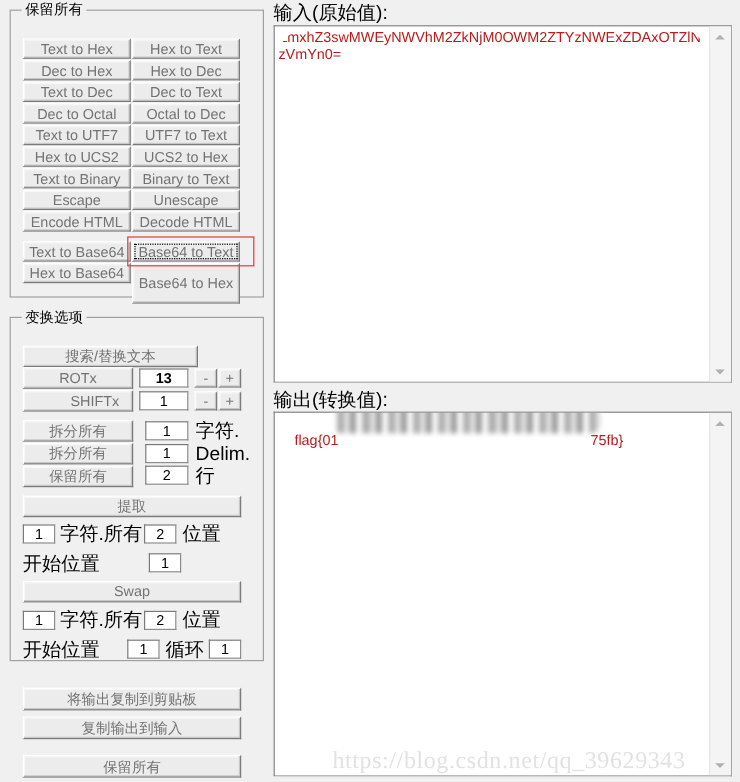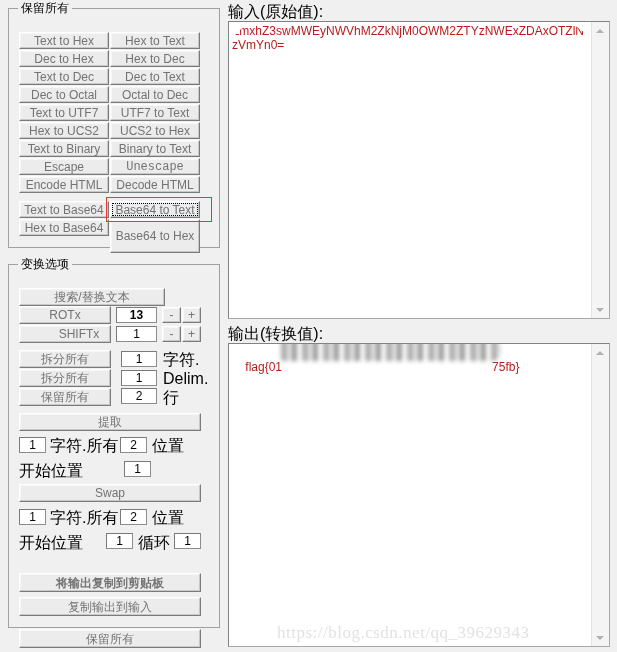--- a/index.html
+++ b/index.html
@@ -161,21 +161,21 @@
   .annot-rect {
     position: absolute;
     border: 1px solid #e53935;
     box-sizing: border-box;
     pointer-events: none;
   }
 
   .watermark {
     position: absolute;
     font-family: "Liberation Serif", "DejaVu Serif", serif;
-    font-size: 17px;
+    font-size: 20px;
     color: #e2e2e2;
     letter-spacing: 0.5px;
     white-space: nowrap;
     user-select: none;
     pointer-events: none;
   }
 </style>
 </head>
 <body>
 
@@ -198,33 +198,33 @@
 <div class="btn" style="left:19px; top:104px; width:90px; height:17px;">Text to UTF7</div>
 <div class="btn" style="left:110px; top:104px; width:90px; height:17px;">UTF7 to Text</div>
 
 <div class="btn" style="left:19px; top:122px; width:90px; height:17px;">Hex to UCS2</div>
 <div class="btn" style="left:110px; top:122px; width:90px; height:17px;">UCS2 to Hex</div>
 
 <div class="btn" style="left:19px; top:140px; width:90px; height:17px;">Text to Binary</div>
 <div class="btn" style="left:110px; top:140px; width:90px; height:17px;">Binary to Text</div>
 
 <div class="btn" style="left:19px; top:158px; width:90px; height:17px;">Escape</div>
-<div class="btn" style="left:110px; top:158px; width:90px; height:17px;font-family:Liberation Mono, monospace;">Unescape</div>
+<div class="btn" style="left:110px; top:158px; width:90px; height:17px;">Unescape</div>
 
 <div class="btn" style="left:19px; top:176px; width:90px; height:17px;">Encode HTML</div>
 <div class="btn" style="left:110px; top:176px; width:90px; height:17px;">Decode HTML</div>
 
 <div class="btn" style="left:19px; top:201px; width:90px; height:17px;">Text to Base64</div>
 <div class="btn focused" style="left:110px; top:201px; width:90px; height:17px;">Base64 to Text</div>
 <div class="btn" style="left:19px; top:219px; width:90px; height:17px;">Hex to Base64</div>
 <div class="btn" style="left:110px; top:219px; width:90px; height:34px;">Base64 to Hex</div>
 
 <div class="annot-rect" style="left:106px; top:197px; width:106px; height:25px;"></div>
 
-<div class="groupbox" style="left:8px; top:264px; width:212px; height:364px;">
+<div class="groupbox" style="left:8px; top:264px; width:212px; height:287px;">
   <span class="gb-title">变换选项</span>
 </div>
 
 <div class="btn" style="left:19px; top:288px; width:146px; height:18px;">搜索/替换文本</div>
 
 <div class="btn" style="left:19px; top:306px; width:92px; height:18px;">ROTx</div>
 <div class="tinput" style="left:116px; top:307px; width:41px; height:16px;font-weight:bold;">13</div>
 <div class="btn" style="left:162px; top:307px; width:19px; height:16px;">-</div>
 <div class="btn" style="left:182px; top:307px; width:19px; height:16px;">+</div>
 
@@ -256,21 +256,21 @@
 <div class="btn" style="left:19px; top:484px; width:182px; height:18px;">Swap</div>
 <div class="tinput" style="left:19px; top:509px; width:27px; height:16px;">1</div>
 <span class="lbl" style="left:50px; top:511px;">字符.所有</span>
 <div class="tinput" style="left:120px; top:509px; width:27px; height:16px;">2</div>
 <span class="lbl" style="left:152px; top:511px;">位置</span>
 <span class="lbl" style="left:19px; top:536px;">开始位置</span>
 <div class="tinput" style="left:106px; top:533px; width:27px; height:16px;">1</div>
 <span class="lbl" style="left:138px; top:536px;">循环</span>
 <div class="tinput" style="left:174px; top:533px; width:27px; height:16px;">1</div>
 
-<div class="btn" style="left:19px; top:573px; width:182px; height:19px;font-weight:bold;">将输出复制到剪贴板</div>
+<div class="btn" style="left:19px; top:573px; width:182px; height:19px;">将输出复制到剪贴板</div>
 <div class="btn" style="left:19px; top:597px; width:182px; height:19px;">复制输出到输入</div>
 <div class="btn" style="left:19px; top:629px; width:182px; height:19px;">保留所有</div>
 
 <span class="lbl" style="left:228px; top:5px;">输入(原始值):</span>
 
 <div class="textarea-wrap" style="left:228px; top:21px; width:382px; height:298px;">
   <div class="textarea-body">ZmxhZ3swMWEyNWVhM2ZkNjM0OWM2ZTYzNWExZDAxOTZlNzVmYn0=</div>
   <div class="scrollbar">
     <div class="sb-btn up">
       <span class="sb-arrow up"></span>

